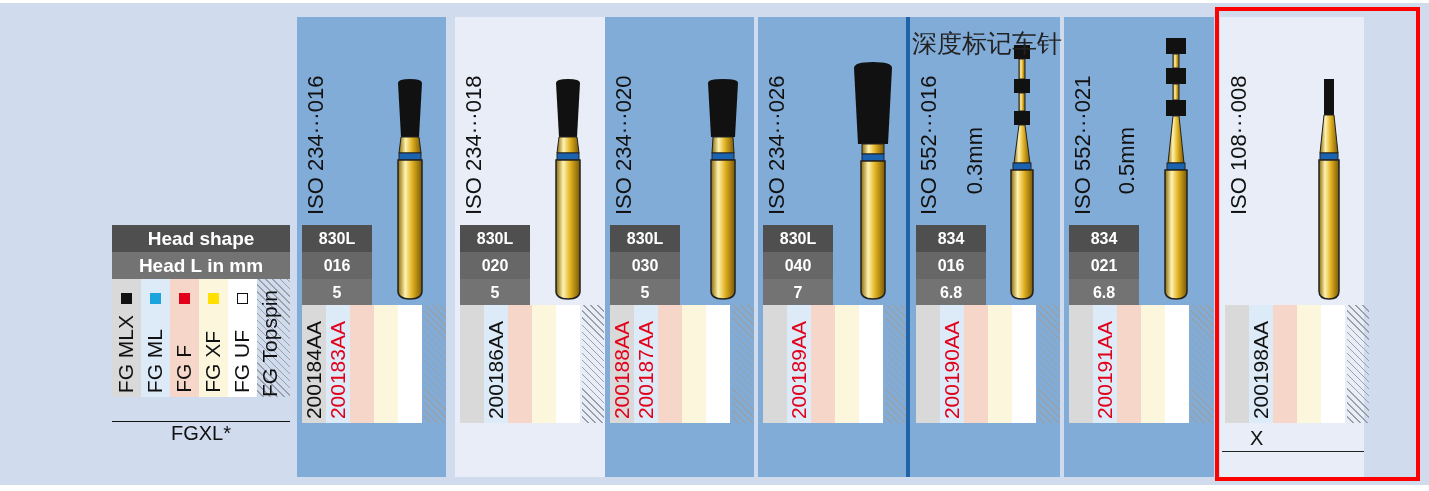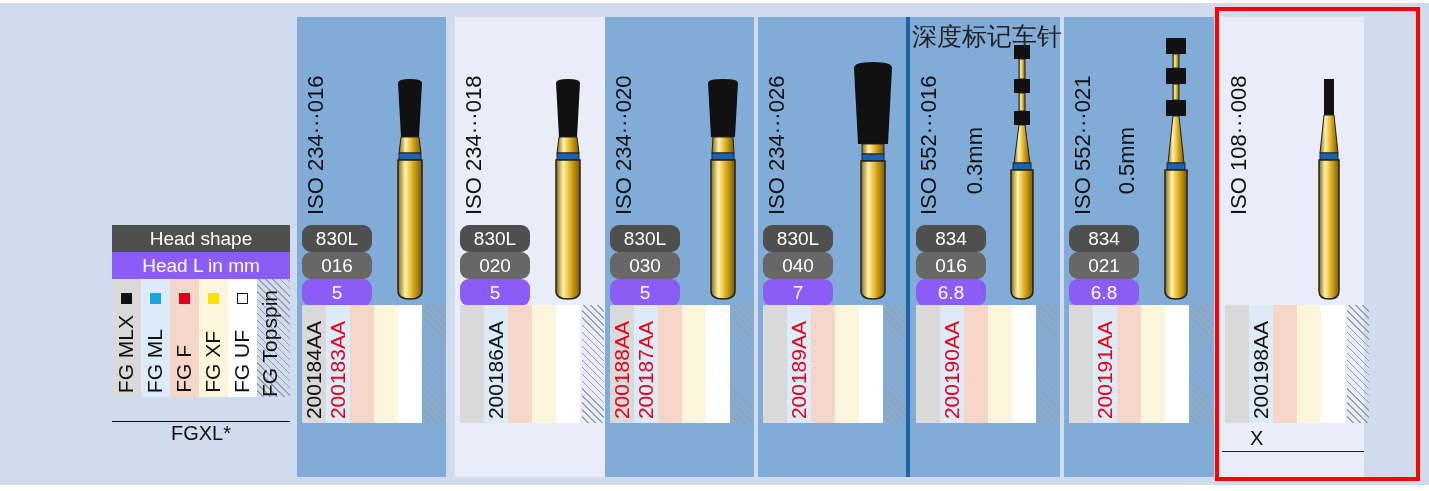--- a/index.html
+++ b/index.html
@@ -2,24 +2,24 @@
 <html><head>
 <meta charset="utf-8">
 <style>
   * { box-sizing: border-box; margin: 0; padding: 0; }
   html, body { width: 1429px; height: 491px; overflow: hidden; background: #ffffff; }
   body { font-family: "DejaVu Sans", sans-serif; position: relative; }
   .canvas { position: absolute; left: 0; top: 3px; width: 1429px; height: 482px; background: #d0dcee; }
 
   
   .legend { position: absolute; left: 112px; top: 222px; width: 178px; }
-  .hdr-row { height: 27px; color: #fff; font-weight: normal; font-size: 19px; text-align: center; line-height: 27px; font-family: "Liberation Sans", sans-serif; }
+  .hdr-row { height: 27px; color: #fff; font-weight: bold; font-size: 19px; text-align: center; line-height: 27px; font-family: "Liberation Sans", sans-serif; }
   .hdr-row.r1 { background: #4f4f4f; }
   .hdr-row.r2 { background: #676767; }
-  .hdr-row.r3 { background: #8b5cf6; }
+  .hdr-row.r3 { background: #737373; }
   .legend-strips { position: relative; height: 118px; display: flex; }
   .strip { width: 29px; height: 118px; position: relative; }
   .strip .sq { position: absolute; top: 14px; left: 9px; width: 11px; height: 11px; }
   .strip .lbl { position: absolute; left: 2px; bottom: 4px; writing-mode: vertical-rl; transform: rotate(180deg); font-size: 21px; color: #111; white-space: nowrap; font-family: "Liberation Sans", sans-serif; }
   .s-mlx { background: #d9d9d9; }
   .s-ml { background: #dcebf7; }
   .s-f { background: #f6d6c8; }
   .s-xf { background: #fbf6dc; }
   .s-uf { background: #ffffff; }
   .s-top { background: repeating-linear-gradient(45deg, transparent 0 4px, #9aa0a8 4px 5px); background-color: transparent; }
@@ -29,21 +29,21 @@
   .foot-line { position: absolute; left: 0; top: 24px; width: 178px; height: 1px; background: #111; }
   .fgxl { position: absolute; top: 25px; left: 0; width: 178px; text-align: center; font-size: 20px; color: #111; font-family: "Liberation Sans", sans-serif; }
 
   
   .col { position: absolute; top: 14px; height: 460px; }
   .col.blue { background: #82acd8; }
   .col.light { background: #e8edf7; }
   .iso { position: absolute; top: 48px; left: 6px; writing-mode: vertical-rl; transform: rotate(180deg); font-size: 22px; color: #111; white-space: nowrap; font-family: "Liberation Sans", sans-serif; height: 150px; text-align: left; }
   .sub { position: absolute; top: 110px; left: 54px; writing-mode: vertical-rl; transform: rotate(180deg); font-size: 22px; color: #111; white-space: nowrap; font-family: "Liberation Sans", sans-serif; }
   .specs { position: absolute; left: 5px; top: 208px; width: 70px; }
-  .specs .hdr-row { font-size: 19px; border-radius: 9px; }
+  .specs .hdr-row { font-size: 16px; }
   .codes { position: absolute; left: 5px; top: 288px; width: 144px; height: 118px; display: flex; }
   .codes .strip { width: 24px; height: 118px; }
   .codes .strip.s-top { width: 48px; }
   .codes .strip.s-uf { width: 24px; }
   .code { position: absolute; left: 0; bottom: 4px; writing-mode: vertical-rl; transform: rotate(180deg); font-size: 21px; white-space: nowrap; line-height: 24px; font-family: "Liberation Sans", sans-serif; }
   .code.black { color: #111; }
   .code.red { color: #e2001a; }
 
   .bur { position: absolute; }
   .cat-title { position: absolute; font-size: 25px; color: #222; white-space: nowrap; }
@@ -227,21 +227,21 @@
       <rect x="9" y="14" width="6" height="20" fill="url(#gold)" stroke="#222"></rect>
       <rect x="4" y="34" width="16" height="14" fill="#111"></rect>
       <rect x="9" y="48" width="6" height="18" fill="url(#gold)" stroke="#222"></rect>
       <rect x="4" y="66" width="16" height="14" fill="#111"></rect>
       <path d="M9 80 L15 80 L20 118 L4 118 Z" fill="url(#gold)" stroke="#222"></path>
       <rect x="3" y="118" width="18" height="7" fill="#1a63b0" stroke="#222"></rect>
       <path d="M1 125 L23 125 L23 246 Q23 254 12 254 Q1 254 1 246 Z" fill="url(#gold)" stroke="#222" stroke-width="1.5"></path>
     </svg>
   </div>
   <div class="divider-dark" style="left:906px;"></div>
-  <div class="cat-title" style="left:912px;top:17px;">深度标记车针</div>
+  <div class="cat-title" style="left:912px;top:24px;">深度标记车针</div>
 
   <div class="col blue" style="left:1064px;width:150px;">
     <div class="iso">ISO 552···021</div>
     <div class="sub" style="left:50px;">0.5mm</div>
     <div class="specs">
       <div class="hdr-row r1">834</div>
       <div class="hdr-row r2">021</div>
       <div class="hdr-row r3">6.8</div>
     </div>
     <div class="codes">

